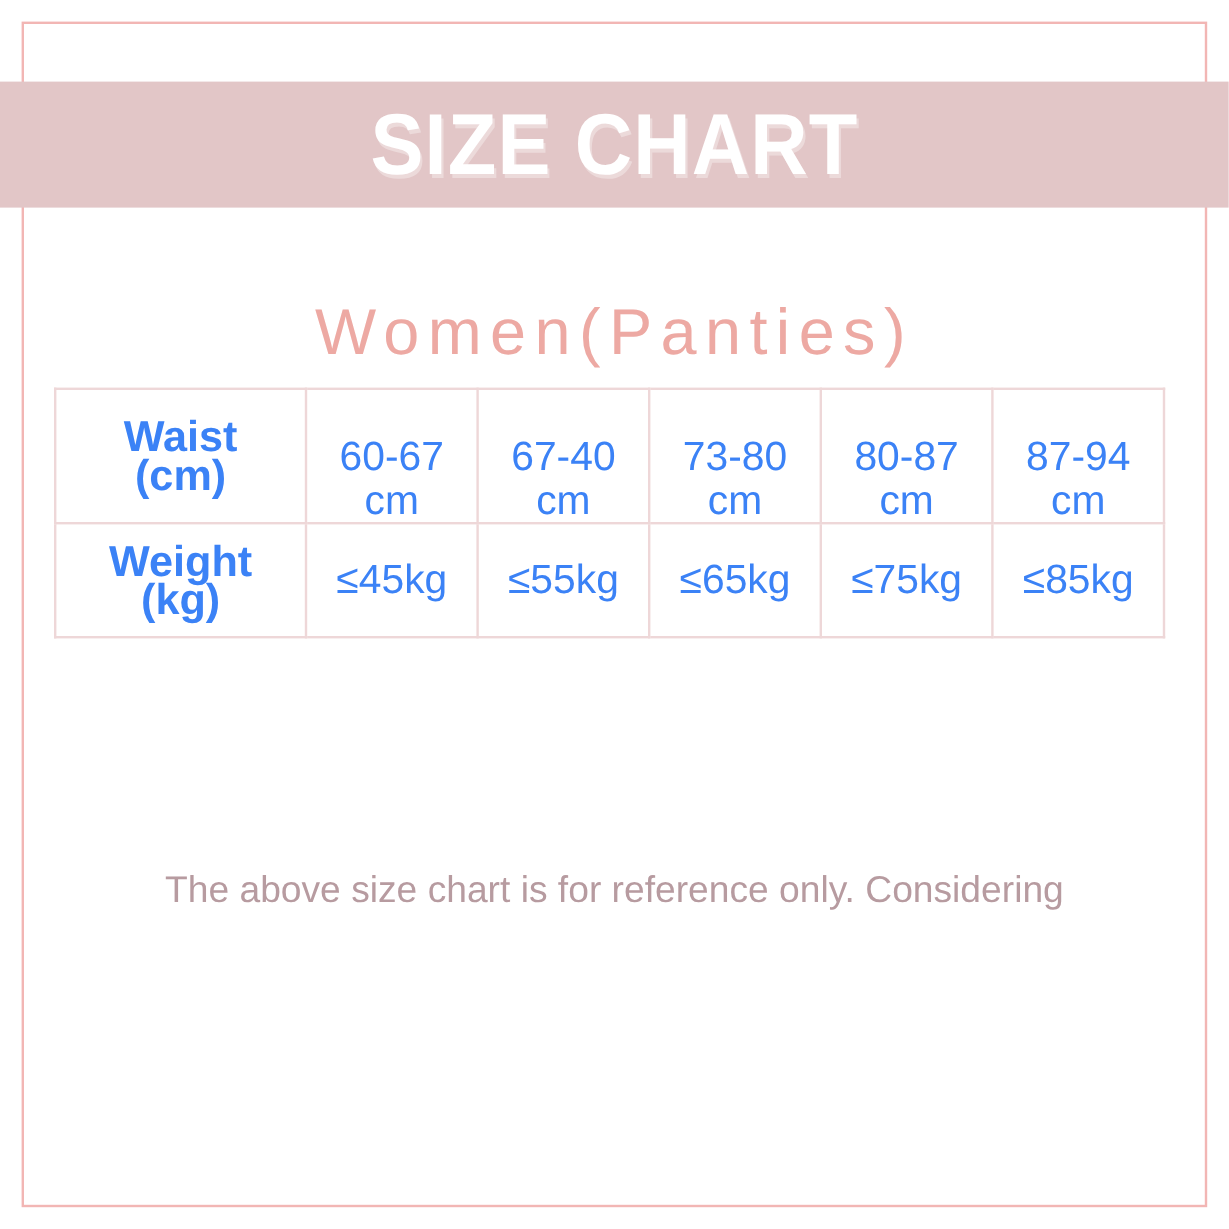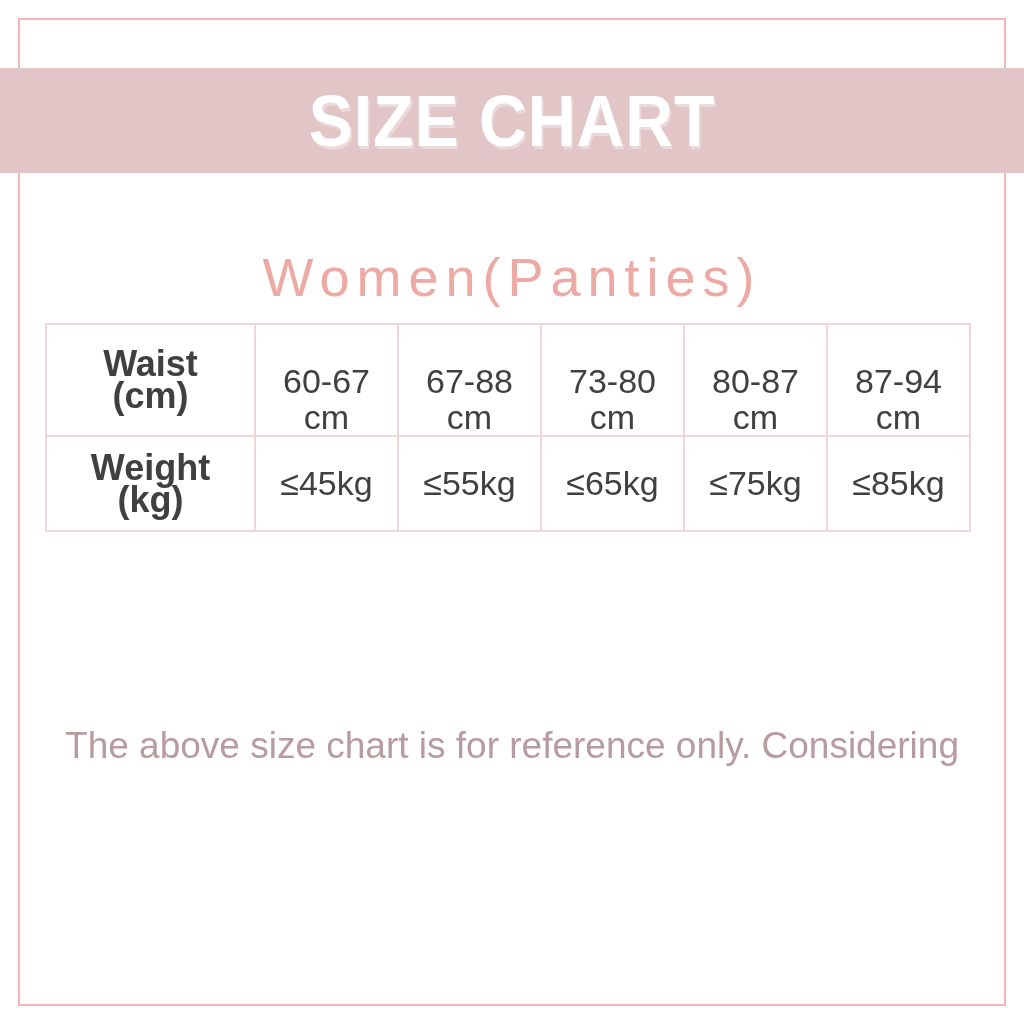--- a/index.html
+++ b/index.html
@@ -93,38 +93,38 @@
     font-family: "Liberation Sans Narrow", "Liberation Sans", sans-serif;
     font-weight: bold;
     font-size: 38px;
     color: #a8868c;
     letter-spacing: 0.5px;
   }
   .size-table tr.row-body td {
     height: 93px;
     font-size: 34px;
     font-weight: 500;
-    color: #404040;
+    color: #3b82f6;
     line-height: 1.05;
   }
   .size-table tr.row-body td.cell-label {
     font-size: 36px;
     font-weight: 600;
   }
   .cell-stack { display: block; margin-top: 39px; }
   .cell-label .lab-main { display: block; }
   .cell-label .lab-unit { display: block; margin-top: -6px; }
 
   .footnote {
     position: absolute;
     left: 62px;
     top: 718px;
     width: 900px;
     text-align: center;
-    font-size: 37px;
+    font-size: 31px;
     line-height: 1.52;
     color: #b79ba0;
     font-weight: 400;
   }
   .footnote .line { display: block; white-space: nowrap; }
 </style>
 </head>
 <body>
 
 <div id="page">
@@ -151,21 +151,21 @@
       <tr class="row-body">
         <td class="cell-label">
           <span class="lab-main">Waist</span>
           <span class="lab-unit">(cm)</span>
         </td>
         <td>
           <span class="cell-stack">60-67</span>
           <span class="sub">cm</span>
         </td>
         <td>
-          <span class="cell-stack">67-88</span>
+          <span class="cell-stack">67-40</span>
           <span class="sub">cm</span>
         </td>
         <td>
           <span class="cell-stack">73-80</span>
           <span class="sub">cm</span>
         </td>
         <td>
           <span class="cell-stack">80-87</span>
           <span class="sub">cm</span>
         </td>

